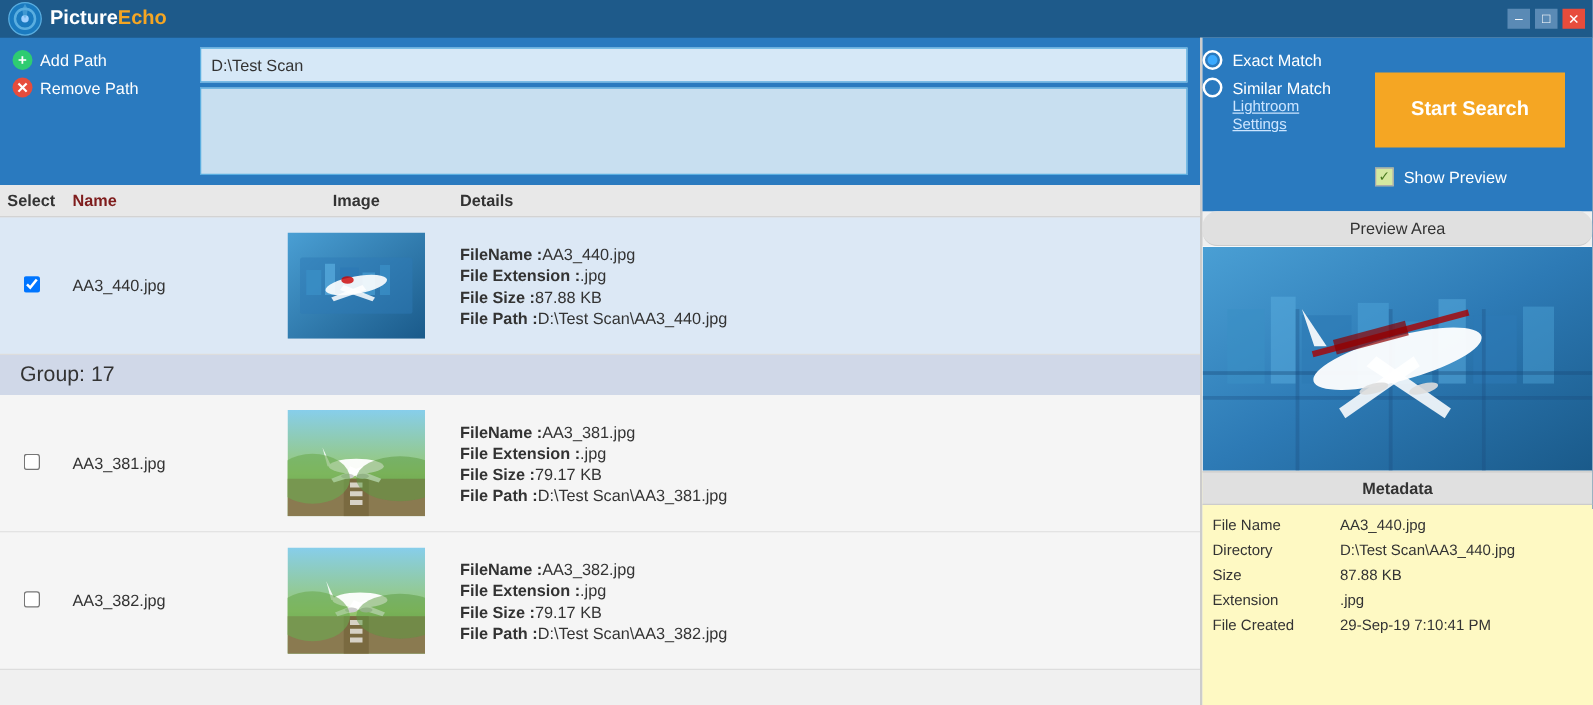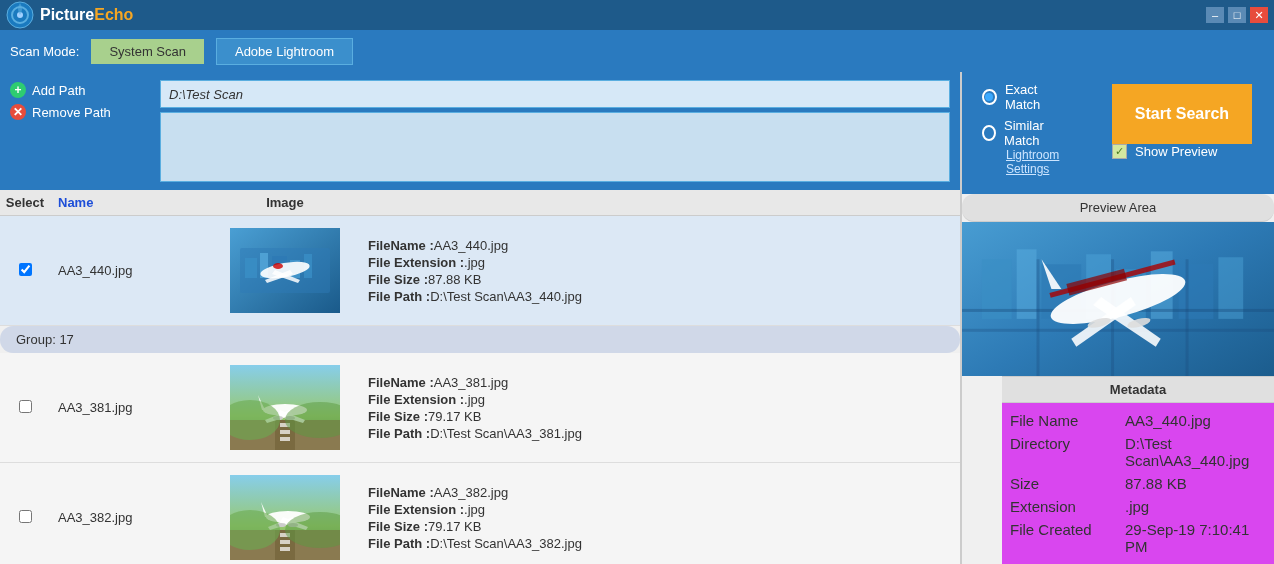--- a/index.html
+++ b/index.html
@@ -138,66 +138,64 @@
       flex: 1;
     }
     .path-input {
       width: 100%;
       padding: 5px 8px;
       background: #d6e8f7;
       border: 1px solid #5aaee0;
       font-size: 13px;
       color: #333;
       height: 28px;
-      font-style: italic;
     }
     .path-list-area {
       width: 100%;
       height: 70px;
       background: #c8dff0;
       border: 1px solid #5aaee0;
       margin-top: 4px;
     }
     .results-area {
       flex: 1;
       background: #f0f0f0;
       overflow-y: auto;
     }
     .results-header {
       display: flex;
       background: #e8e8e8;
       border-bottom: 1px solid #ccc;
       padding: 5px 0;
     }
     .col-select { width: 50px; text-align: center; font-weight: 600; color: #333; }
-    .col-name { width: 160px; font-weight: 600; color: #1d4ed8; padding-left: 8px; }
+    .col-name { width: 160px; font-weight: 600; color: #7f1d1d; padding-left: 8px; }
     .col-image { width: 150px; text-align: center; font-weight: 600; color: #333; }
     .col-details { flex: 1; font-weight: 600; color: #333; padding-left: 8px; }
     .result-row {
       display: flex;
       align-items: center;
       border-bottom: 1px solid #ddd;
       background: #f5f5f5;
       min-height: 110px;
     }
     .result-row.selected-row { background: #dce8f5; }
     .cell-select { width: 50px; text-align: center; }
     .cell-select input { cursor: pointer; }
     .cell-name { width: 160px; padding-left: 8px; font-size: 13px; color: #333; }
     .cell-image { width: 150px; display: flex; justify-content: center; align-items: center; padding: 6px; }
     .cell-details { flex: 1; padding: 8px; font-size: 13px; color: #333; }
     .cell-details p { margin: 2px 0; }
     .cell-details strong { font-weight: 700; }
     .group-row {
       background: #d0d8e8;
       padding: 6px 16px;
-      font-size: 13px;
+      font-size: 17px;
       color: #333;
       font-weight: 500;
-      border-radius: 13px;
     }
     .right-panel {
       width: 314px;
       background: #f0f0f0;
       display: flex;
       flex-direction: column;
       border-left: 2px solid #ccc;
     }
     .radio-row {
       display: flex;
@@ -227,23 +225,23 @@
       margin-left: 24px;
     }
     .start-search-btn {
       background: #f5a623;
       color: white;
       border: none;
       padding: 12px 20px;
       font-size: 16px;
       font-weight: bold;
       cursor: pointer;
-      width: 140px;
+      width: 152px;
       height: 60px;
-      margin: 4px 12px;
+      margin: 20px 12px;
       align-self: flex-end;
     }
     .show-preview-row {
       display: flex;
       align-items: center;
       gap: 8px;
       color: white;
       margin: 4px 12px;
       margin-top: -4px;
       text-align: right;
@@ -261,21 +259,21 @@
       color: #4a7a20;
     }
     .options-and-btn {
       display: flex;
       align-items: flex-start;
       background: #2a7abf;
       padding-bottom: 8px;
     }
     .options-col {
       flex: 1;
-      padding: 10px 20px;
+      padding: 10px 0;
     }
     .btn-col {
       padding: 8px 10px;
     }
     .preview-area-label {
       background: #e0e0e0;
       padding: 6px 10px;
       font-size: 13px;
       color: #333;
       font-weight: 500;
@@ -290,42 +288,41 @@
       justify-content: center;
       height: 180px;
       overflow: hidden;
     }
     .preview-plane {
       width: 100%;
       height: 180px;
     }
     .metadata-section {
       flex: 1;
-      background: #d946ef;
-      margin-left: 40px;
+      background: #fef9c3;
     }
     .metadata-label {
       background: #e0e0e0;
       padding: 5px 10px;
       font-size: 13px;
       font-weight: 600;
       color: #333;
       text-align: center;
       border-top: 1px solid #ccc;
       border-bottom: 1px solid #ccc;
     }
     .metadata-table {
       width: 100%;
       padding: 6px 8px;
     }
     .meta-row {
       display: flex;
-      gap: 25px;
+      gap: 12px;
       padding: 3px 0;
-      font-size: 15px;
+      font-size: 12px;
     }
     .meta-key {
       width: 90px;
       color: #333;
       font-weight: 400;
     }
     .meta-val {
       color: #333;
       flex: 1;
     }
@@ -345,25 +342,20 @@
       </svg>
       <span class="logo-text">Picture<span>Echo</span></span>
     </div>
     <div class="window-controls">
       <button class="win-btn">–</button>
       <button class="win-btn">□</button>
       <button class="win-btn close">✕</button>
     </div>
   </div>
 
-  <div class="toolbar">
-    <span class="scan-mode-label">Scan Mode:</span>
-    <button class="scan-btn active">System Scan</button>
-    <button class="scan-btn inactive">Adobe Lightroom</button>
-  </div>
 
   <div class="main-content">
 
     <div class="left-panel">
 
       <div class="path-section">
         <div class="path-controls">
           <button class="path-btn">
             <span class="circle-green">+</span>
             <span>Add Path</span>
@@ -378,20 +370,21 @@
           <div class="path-list-area"></div>
         </div>
       </div>
 
       <div class="results-area">
 
         <div class="results-header">
           <div class="col-select">Select</div>
           <div class="col-name">Name</div>
           <div class="col-image">Image</div>
+          <div class="col-details">Details</div>
         </div>
 
         <div class="result-row selected-row">
           <div class="cell-select">
             <input type="checkbox" checked="" style="">
           </div>
           <div class="cell-name">AA3_440.jpg</div>
           <div class="cell-image">
             <svg width="110" height="85" viewBox="0 0 110 85">
               <defs>

